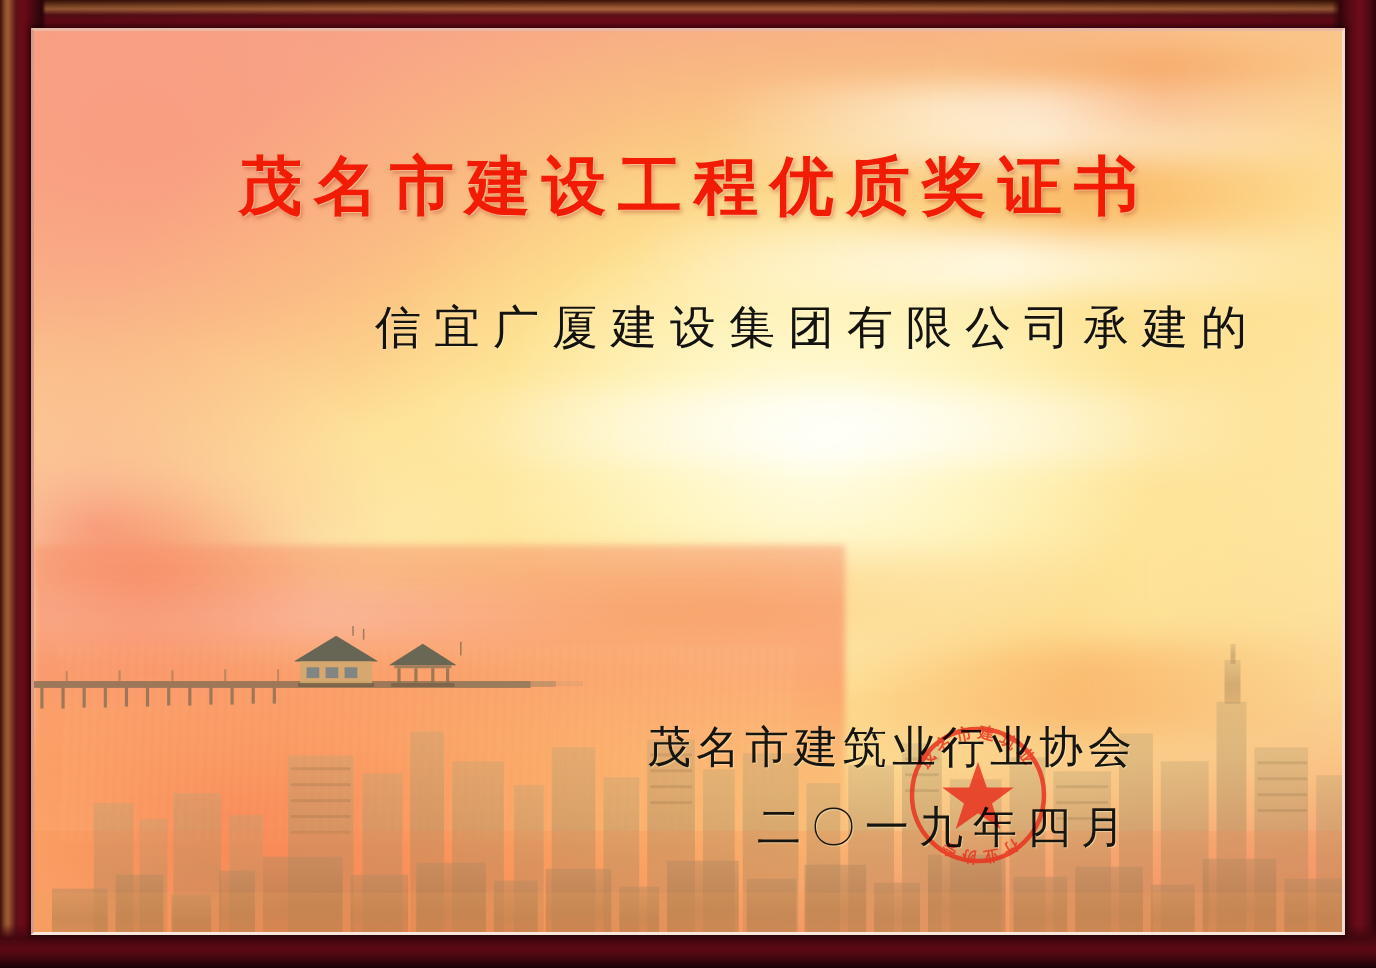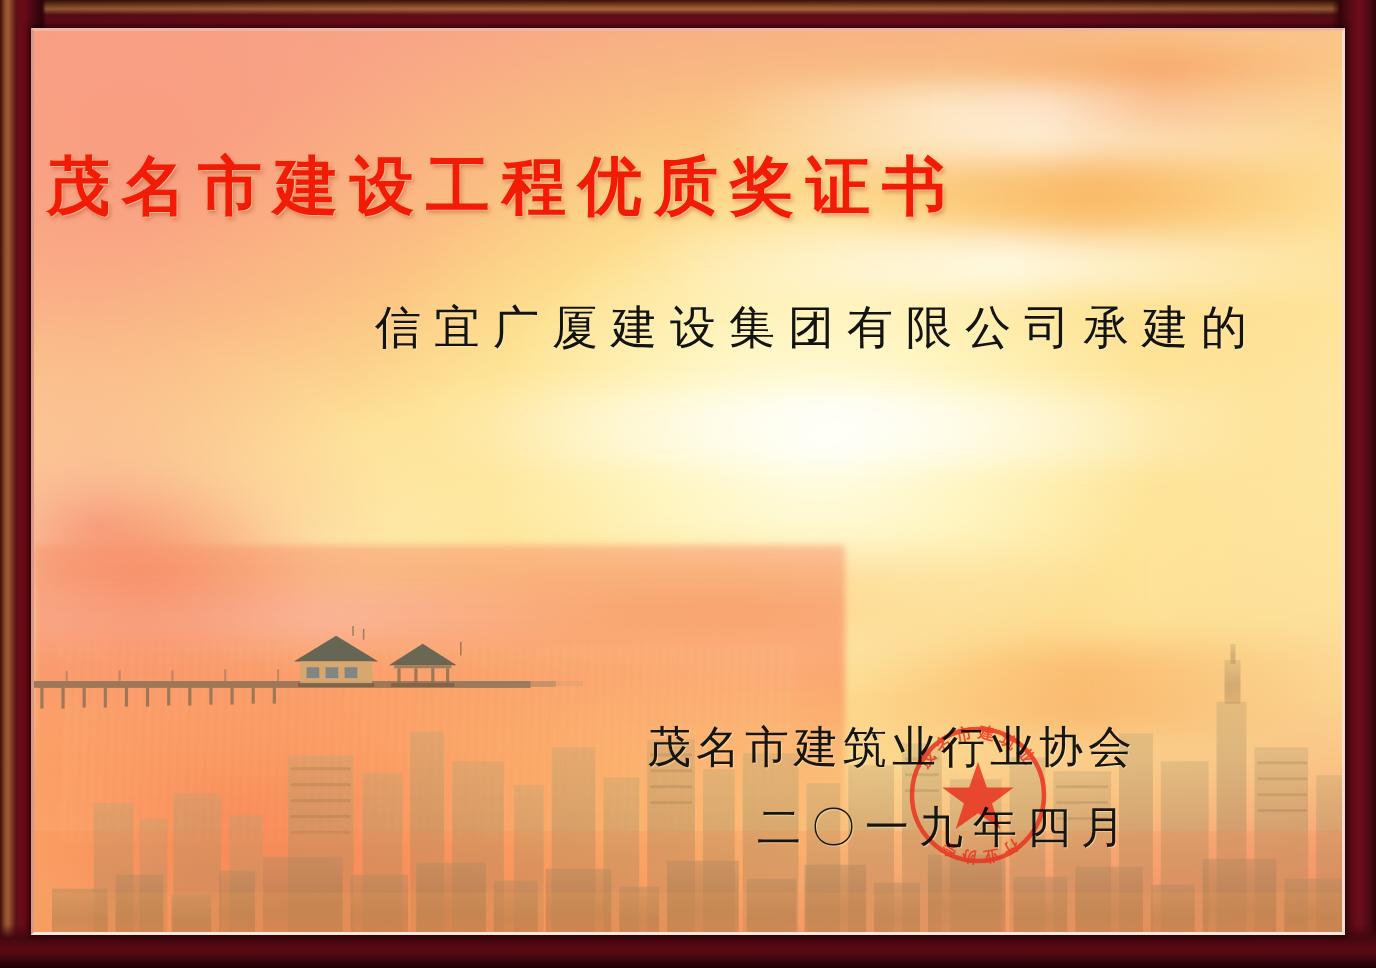--- a/index.html
+++ b/index.html
@@ -196,21 +196,21 @@
     position: absolute;
     inset: 0;
     z-index: 5;
   }
 
   .cert-title {
     position: absolute;
     left: 0;
     right: 0;
     top: 118px;
-    text-align: left;
+    text-align: center;
     font-family: "DejaVu Serif", "Liberation Serif", serif;
     font-weight: bold;
     font-size: 64px;
     line-height: 1.15;
     letter-spacing: 12px;
     text-indent: 12px;
     color: #f11b06;
     text-shadow:
       1px 1px 0 rgba(255,190,150,.8),
       2px 3px 4px rgba(160,40,10,.35);

